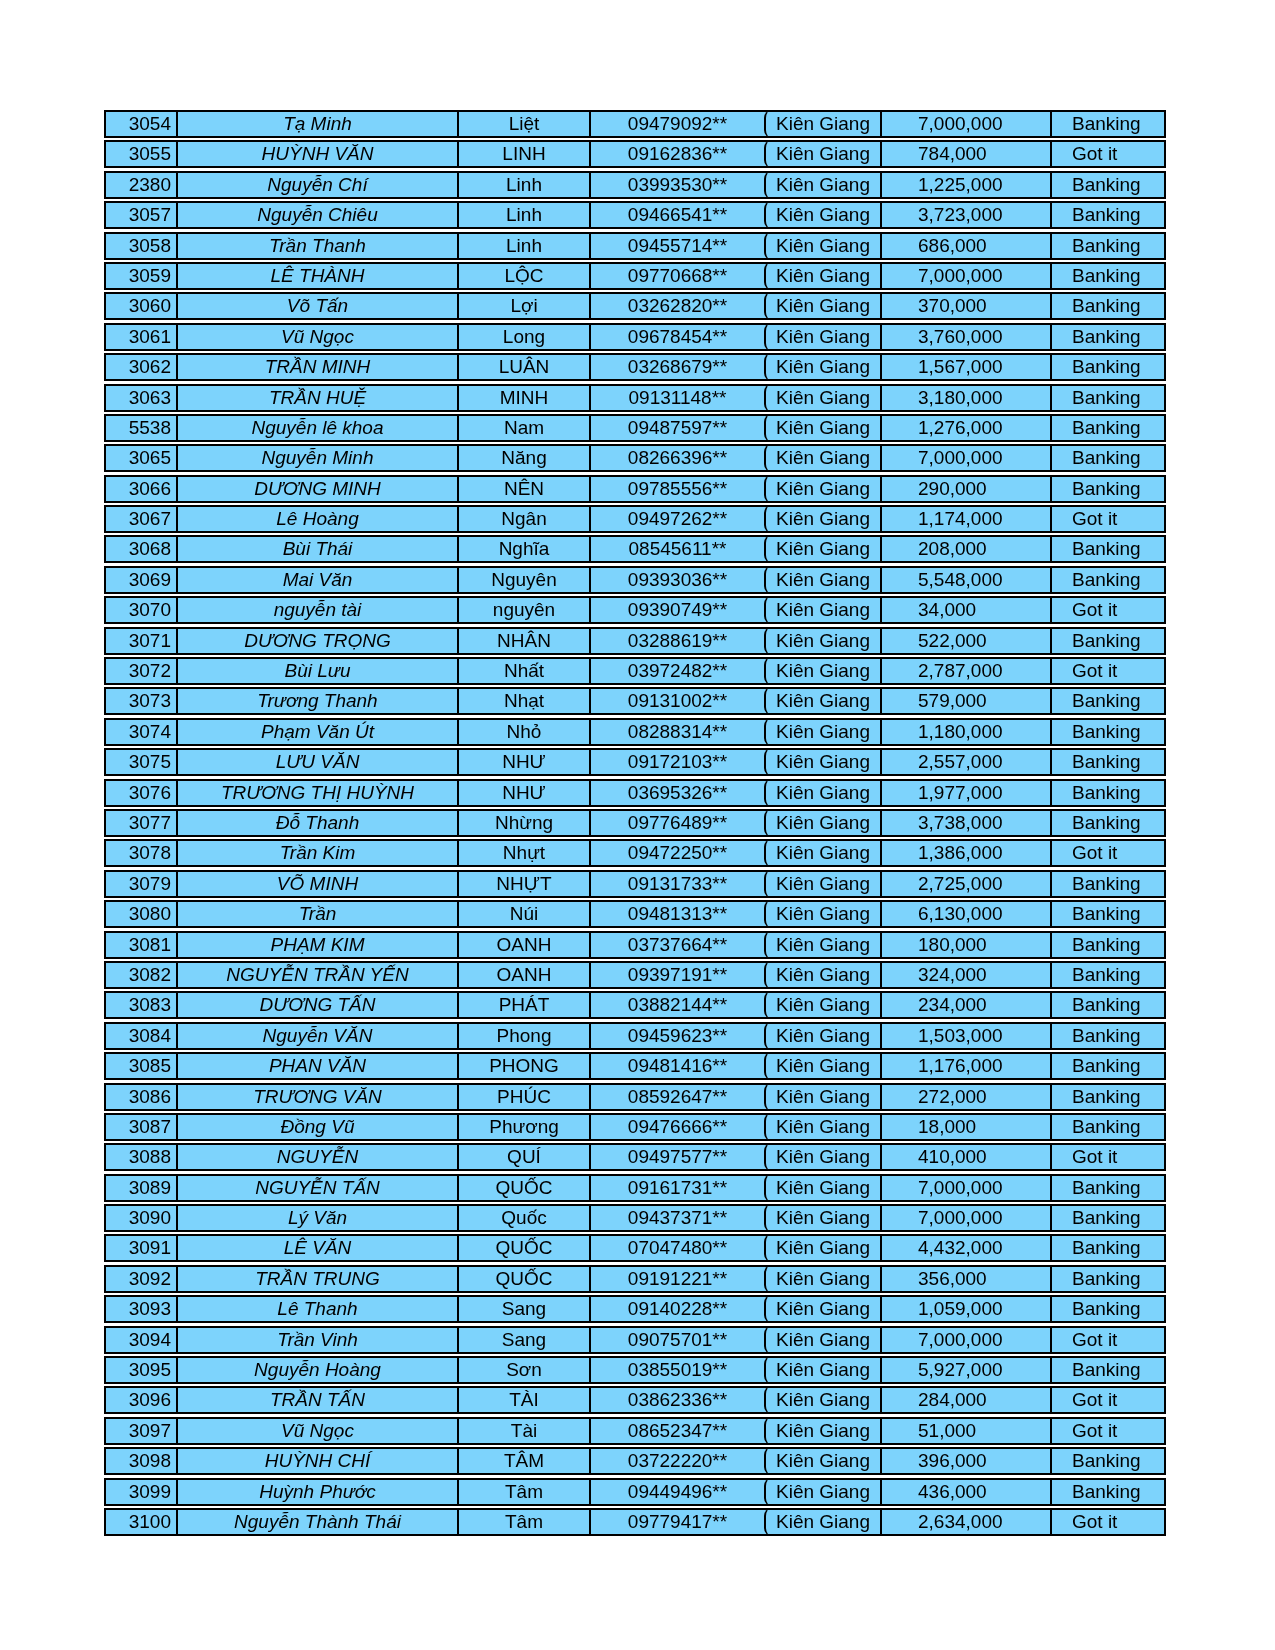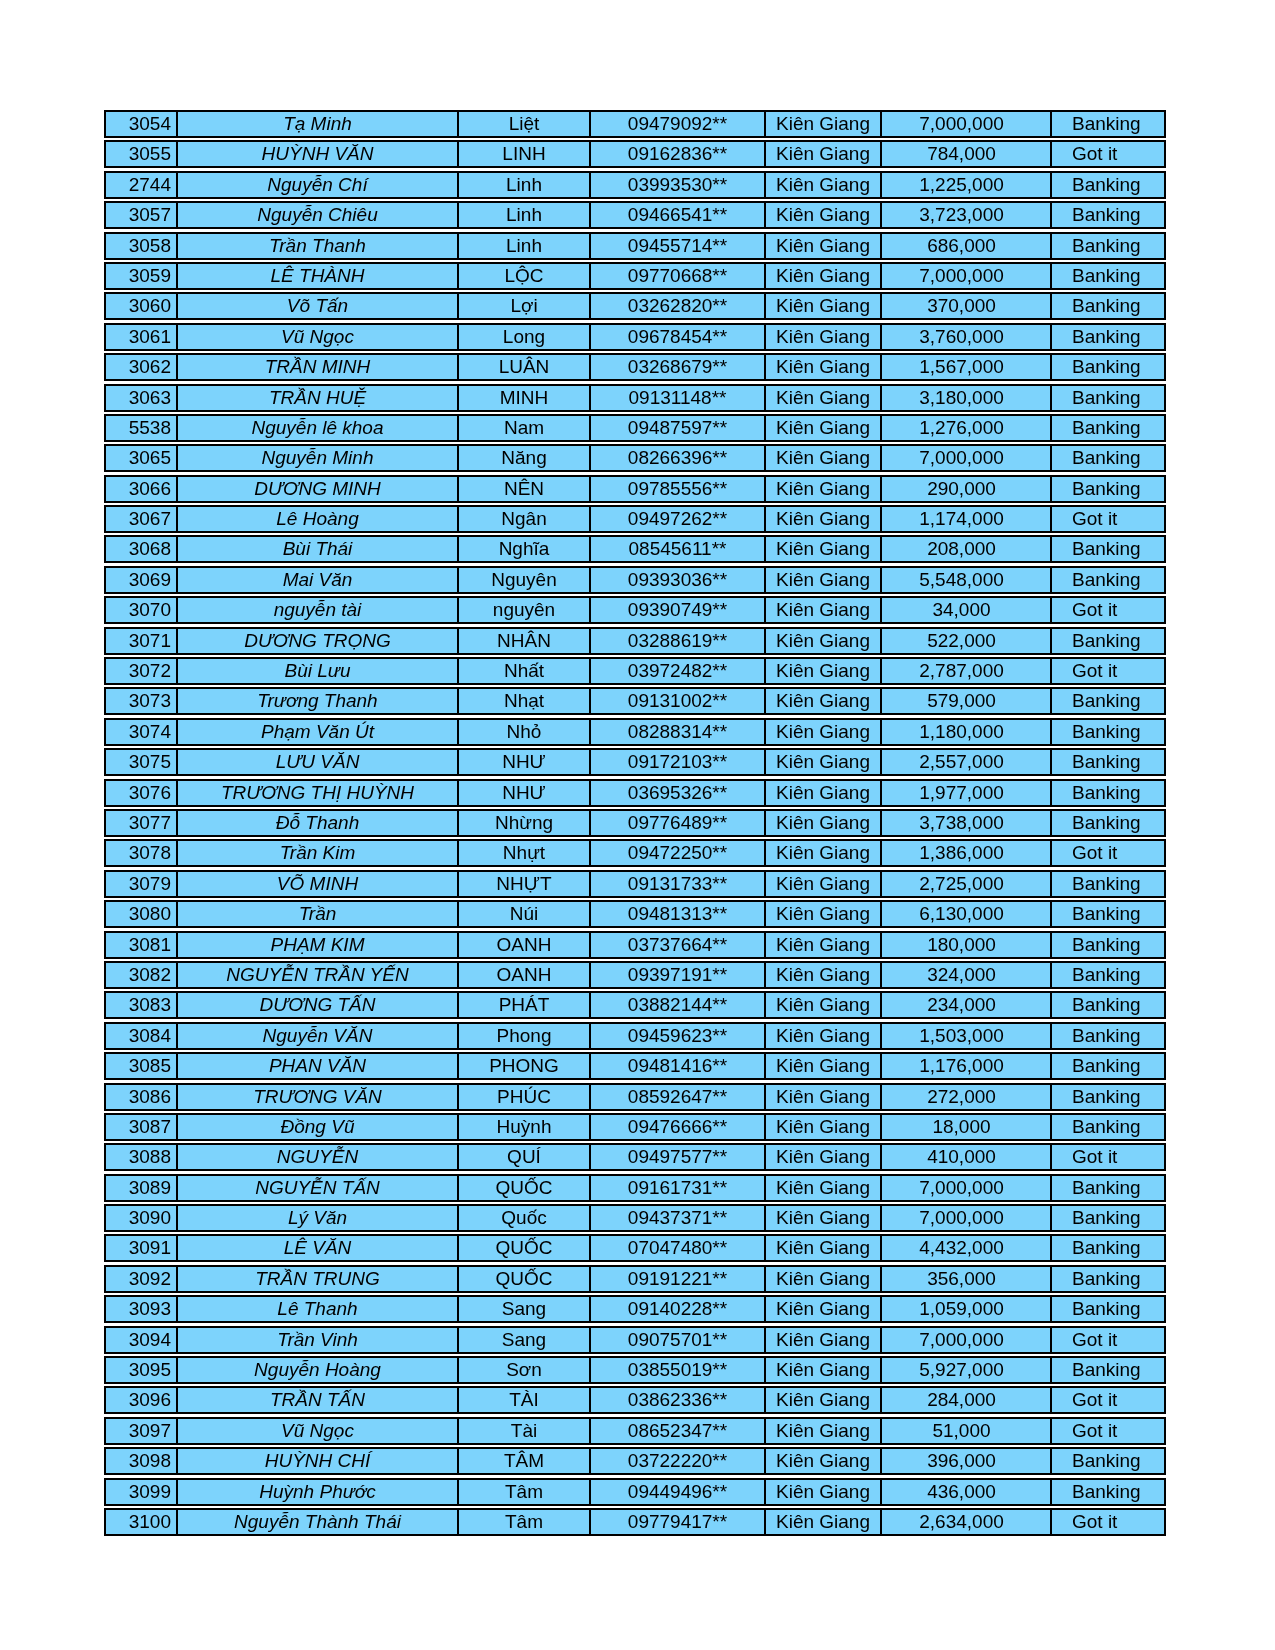--- a/index.html
+++ b/index.html
@@ -43,22 +43,22 @@
     border-left: 2px solid #000000;
     height: 28px;
     line-height: 27px;
     margin-top: -2px;
     margin-bottom: -2px;
   }
   .c-0 { width: 70px;  text-align: right;  padding-right: 5px; }
   .c-1 { width: 281px; text-align: center; font-style: italic; }
   .c-2 { width: 132px; text-align: center; }
   .c-3 { width: 175px; text-align: center; }
-  .c-4 { width: 116px; text-align: center; }
-  .c-5 { width: 170px; text-align: center;  padding-right: 9px; }
+  .c-4 { width: 116px; text-align: center; border-radius: 8px; }
+  .c-5 { width: 170px; text-align: left;  padding-right: 9px; padding-left: 36px; }
   .c-6 { width: 113px; text-align: left;   padding-left: 20px; }
 </style>
 </head>
 <body>
 
 <div class="sheet-table">
     <div class="trow">
       <div class="tcell c-0">3054</div>
       <div class="tcell c-1">Tạ Minh</div>
       <div class="tcell c-2">Liệt</div>
@@ -70,21 +70,21 @@
     <div class="trow">
       <div class="tcell c-0">3055</div>
       <div class="tcell c-1">HUỲNH VĂN</div>
       <div class="tcell c-2">LINH</div>
       <div class="tcell c-3">09162836**</div>
       <div class="tcell c-4">Kiên Giang</div>
       <div class="tcell c-5">784,000</div>
       <div class="tcell c-6">Got it</div>
     </div>
     <div class="trow">
-      <div class="tcell c-0">2744</div>
+      <div class="tcell c-0">2380</div>
       <div class="tcell c-1">Nguyễn Chí</div>
       <div class="tcell c-2">Linh</div>
       <div class="tcell c-3">03993530**</div>
       <div class="tcell c-4">Kiên Giang</div>
       <div class="tcell c-5">1,225,000</div>
       <div class="tcell c-6">Banking</div>
     </div>
     <div class="trow">
       <div class="tcell c-0">3057</div>
       <div class="tcell c-1">Nguyễn Chiêu</div>
@@ -351,21 +351,21 @@
       <div class="tcell c-1">TRƯƠNG VĂN</div>
       <div class="tcell c-2">PHÚC</div>
       <div class="tcell c-3">08592647**</div>
       <div class="tcell c-4">Kiên Giang</div>
       <div class="tcell c-5">272,000</div>
       <div class="tcell c-6">Banking</div>
     </div>
     <div class="trow">
       <div class="tcell c-0">3087</div>
       <div class="tcell c-1">Đồng Vũ</div>
-      <div class="tcell c-2">Huỳnh</div>
+      <div class="tcell c-2">Phương</div>
       <div class="tcell c-3">09476666**</div>
       <div class="tcell c-4">Kiên Giang</div>
       <div class="tcell c-5">18,000</div>
       <div class="tcell c-6">Banking</div>
     </div>
     <div class="trow">
       <div class="tcell c-0">3088</div>
       <div class="tcell c-1">NGUYỄN</div>
       <div class="tcell c-2">QUÍ</div>
       <div class="tcell c-3">09497577**</div>

